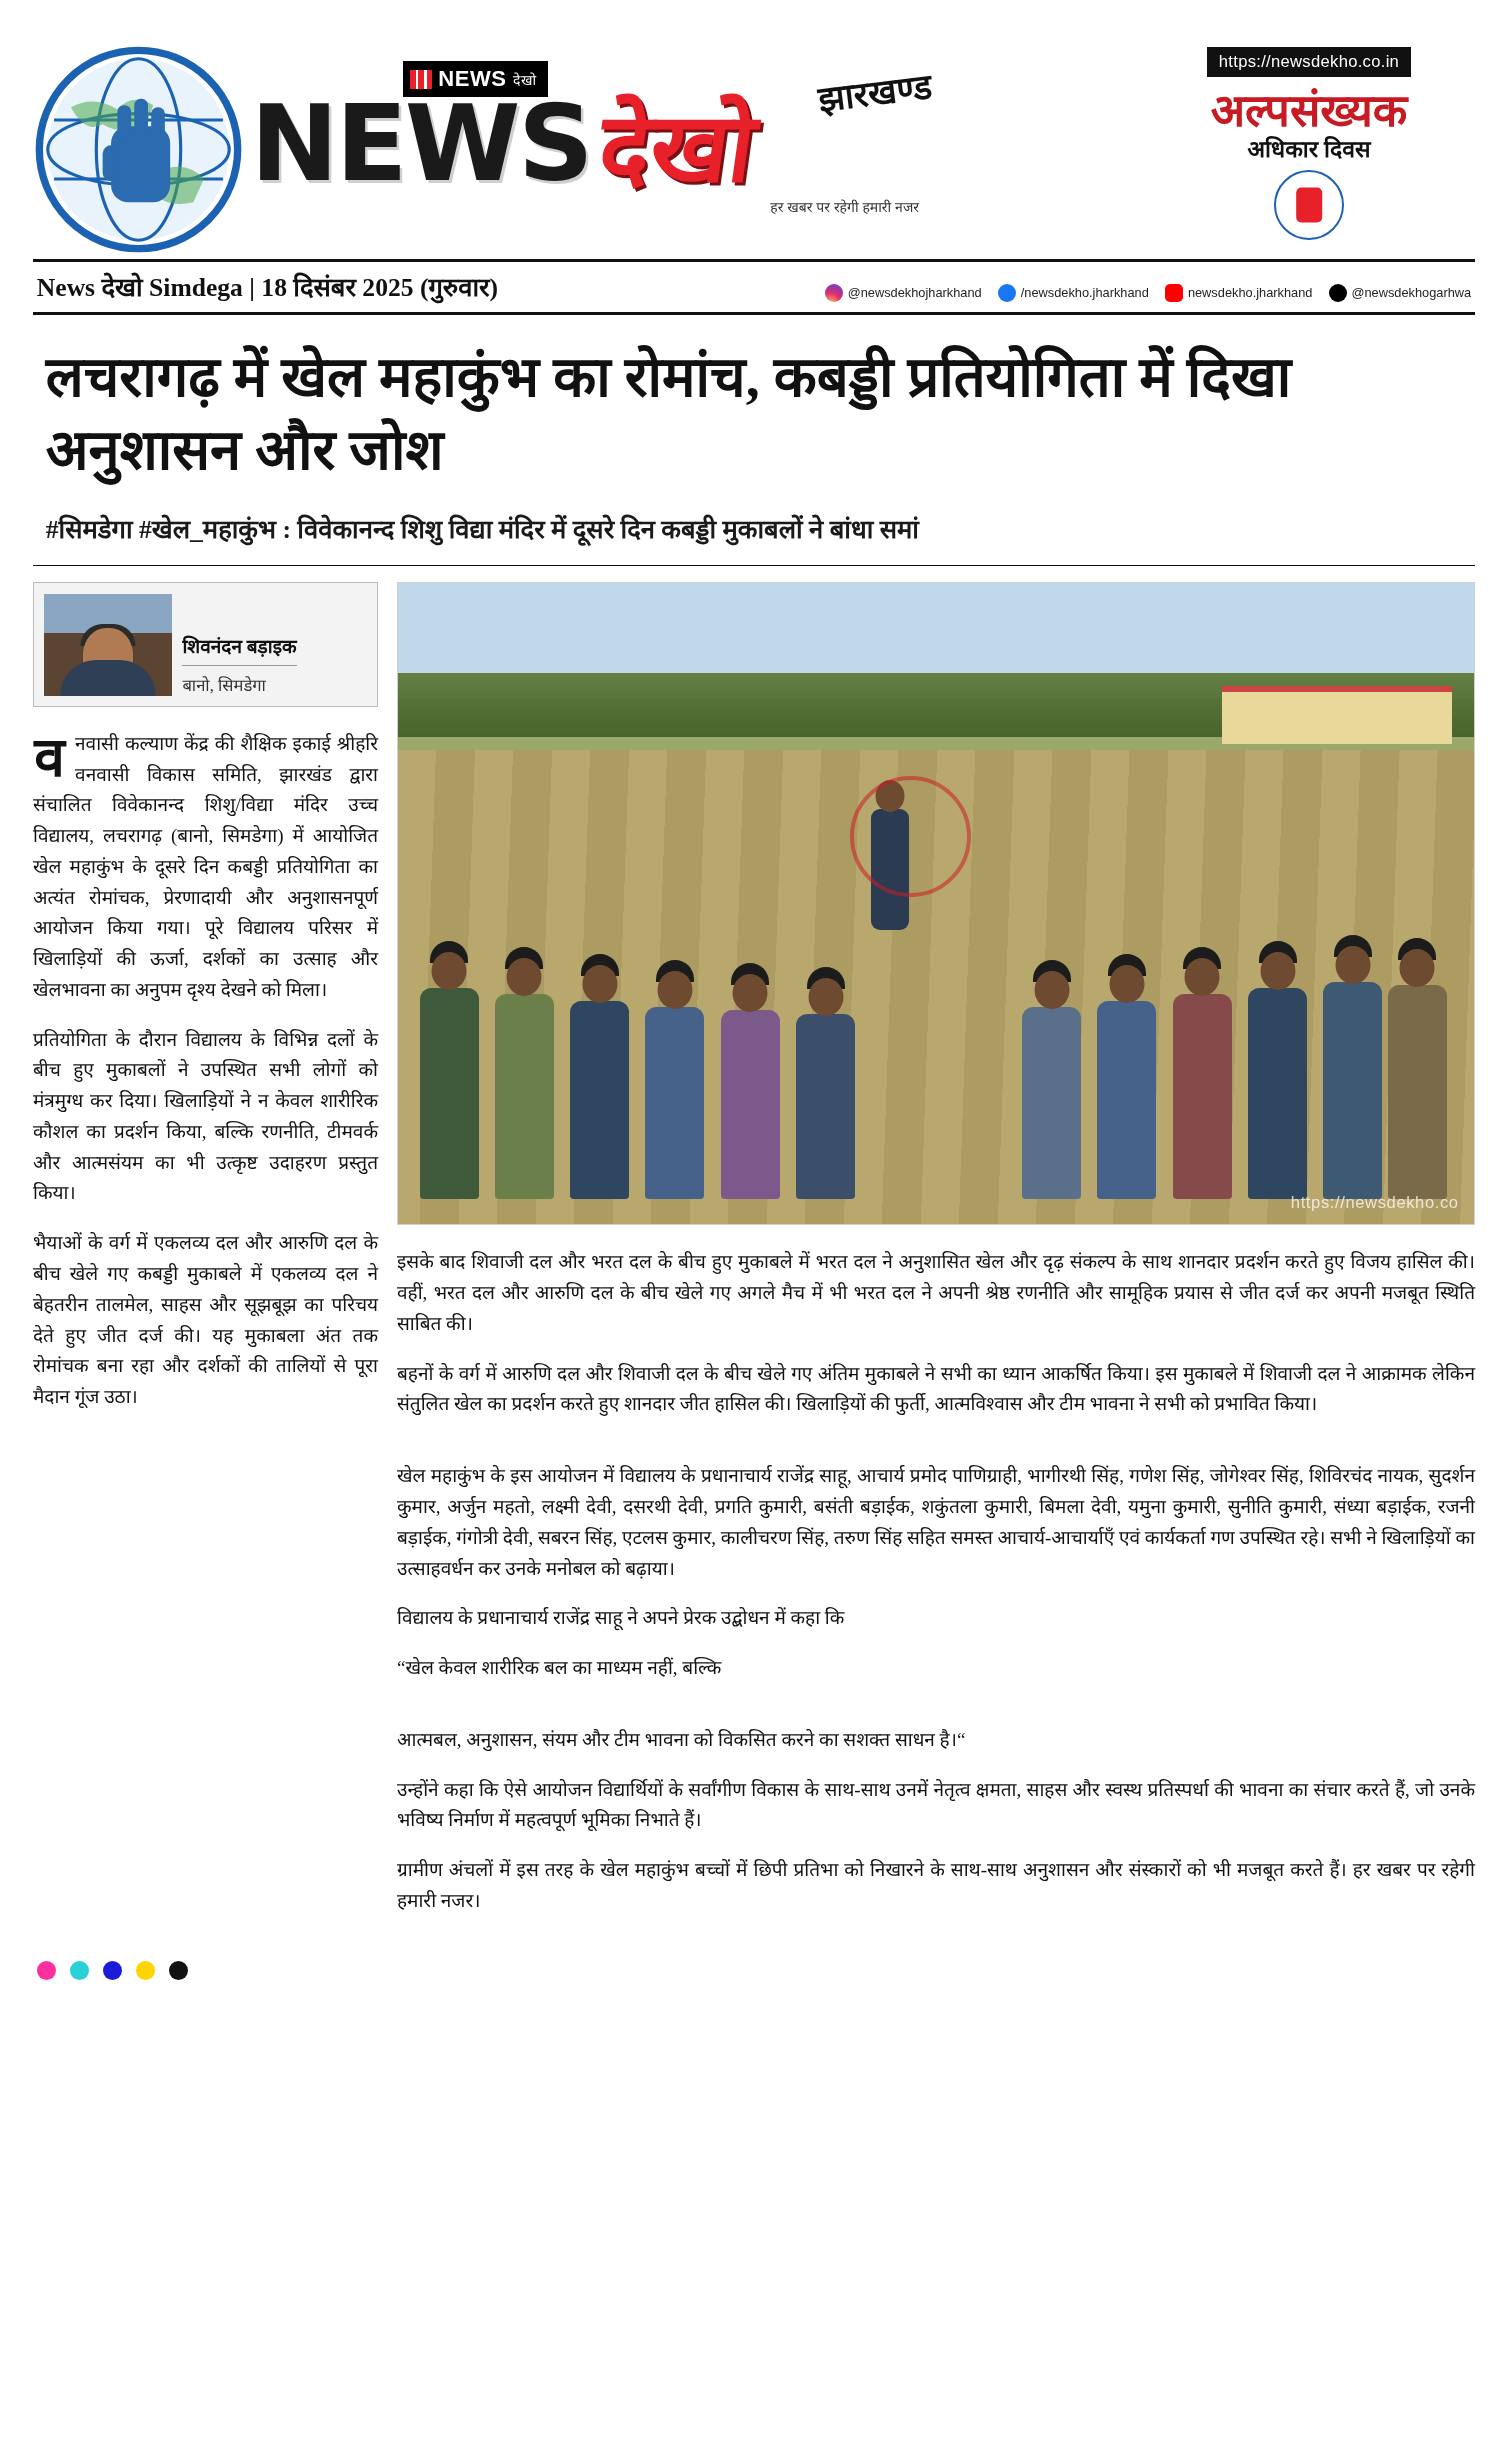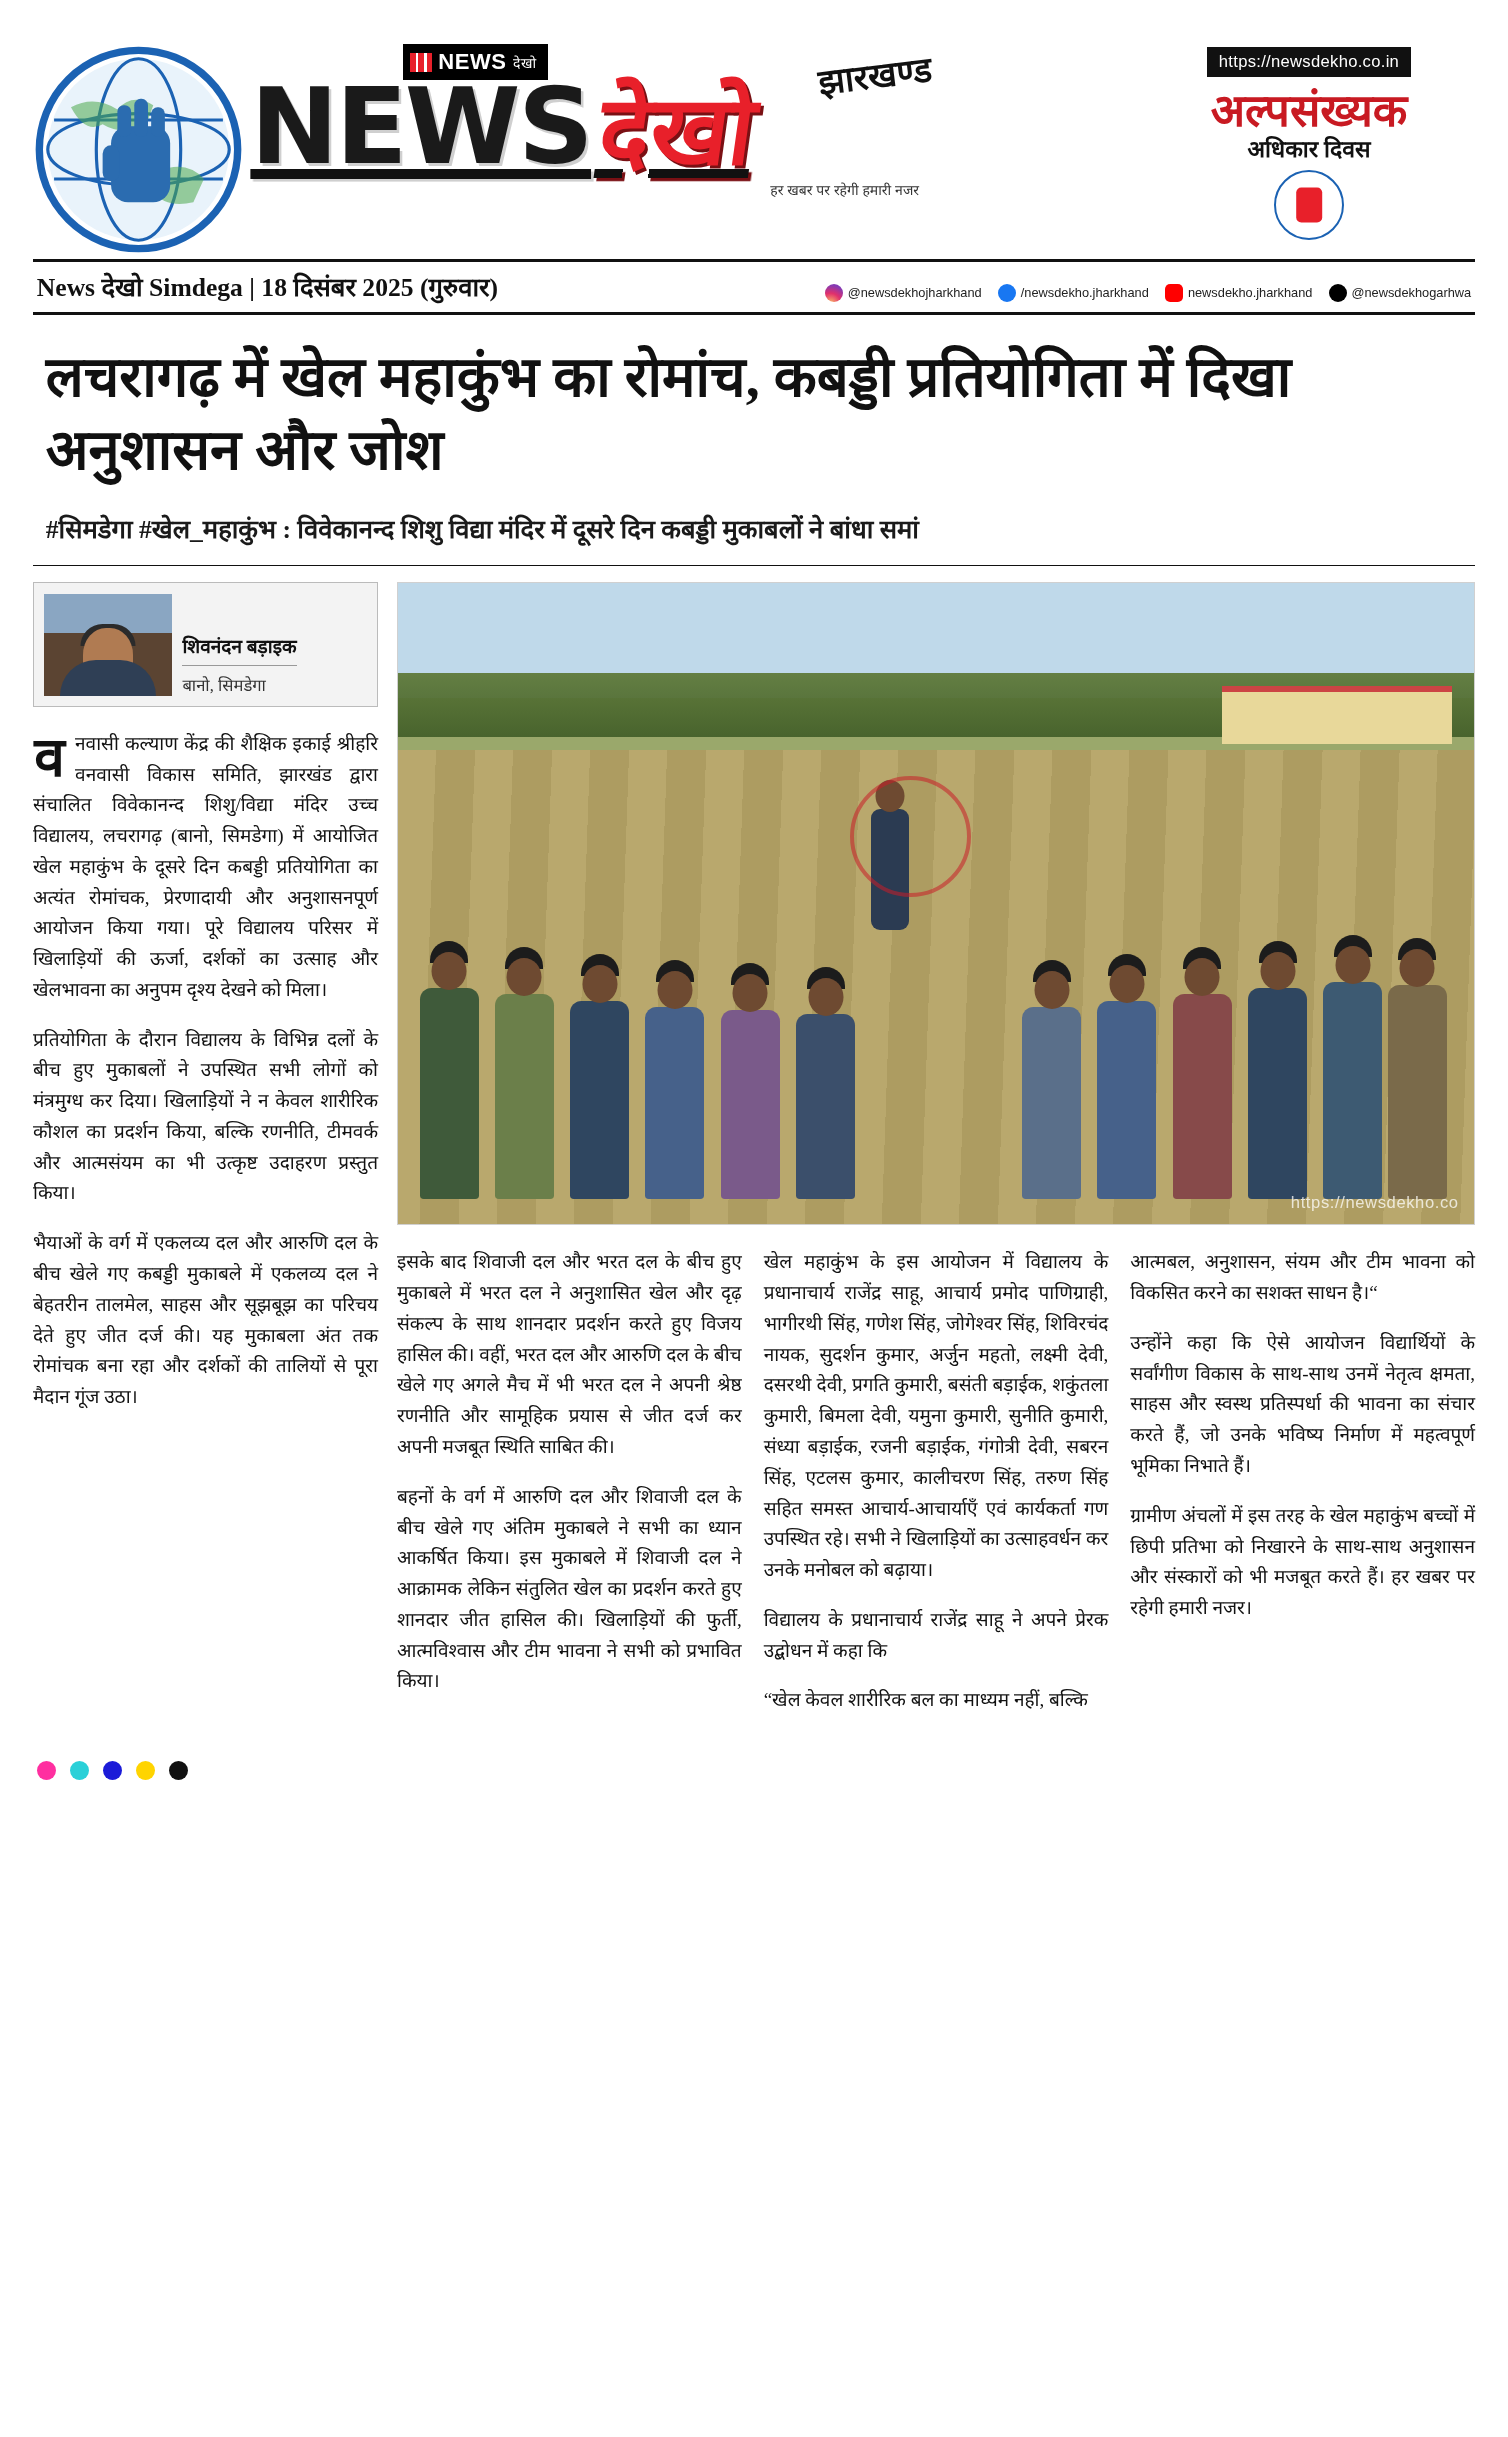--- a/index.html
+++ b/index.html
@@ -32,22 +32,21 @@
     flex: 0 0 211px;
     position: relative;
     margin-top: 6.4px;
   }
   .globe-logo svg { width: 100%; height: 100%; display:block; }
 
   .masthead-center {
     flex: 1 1 auto;
     position: relative;
     padding-left: 6.4px;
-    margin-top: 6px;
-    text-decoration: underline;
+    margin-top: 23px;
   }
   .news-badge {
     display: inline-flex;
     align-items: center;
     gap: 6.4px;
     background: #000;
     color: #fff;
     padding: 5.1px 11.5px 5.1px 6.4px;
     font-size: 22px;
     font-weight: bold;
@@ -326,20 +325,21 @@
   }
   .photo .wm {
     position:absolute; right: 15.3px; bottom: 11.5px;
     color: rgba(255,255,255,.75); font-size: 16.6px; letter-spacing: 0.6px;
   }
 
   .cols3 {
     display: flex;
     gap: 22px;
     margin-top: 22px;
+    flex-direction: column;
   }
   .col { flex: 1 1 0; }
   .quote {
     font-family: "Liberation Serif", serif;
     font-size: 19px;
     line-height: 1.62;
     text-align: justify;
     margin-top: 18px;
     color: #111;
   }

